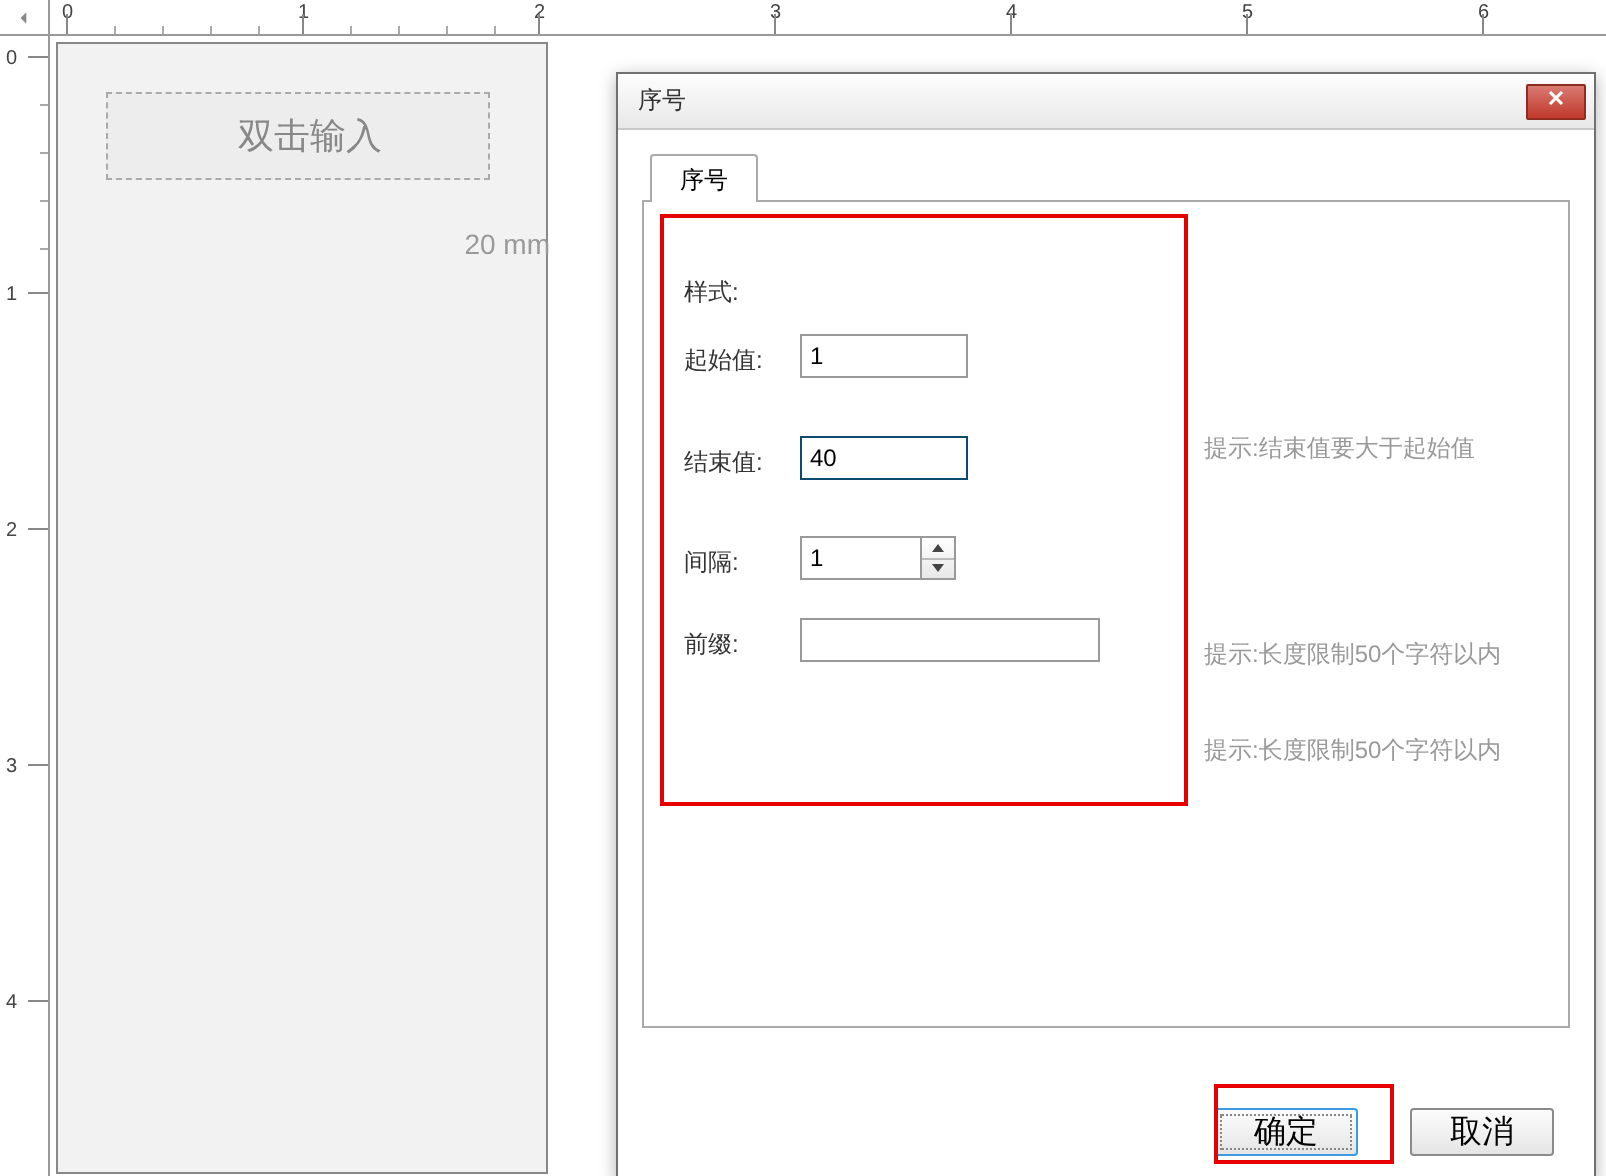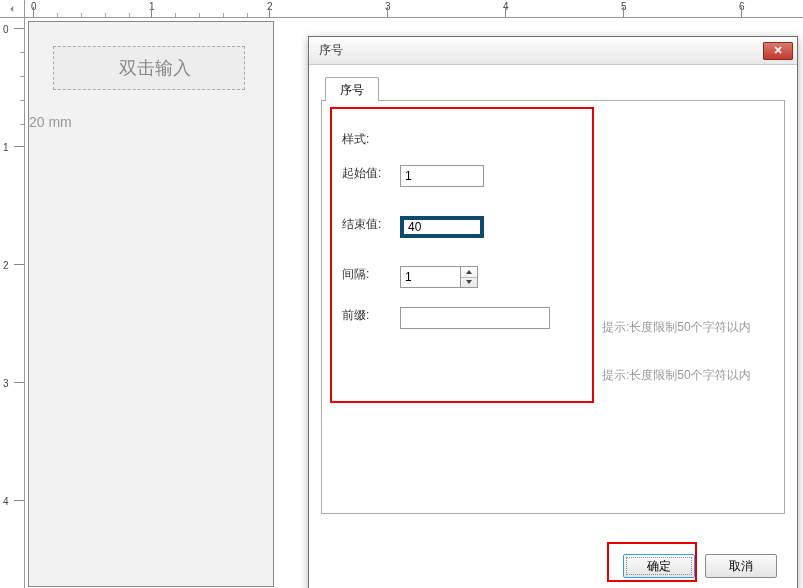--- a/index.html
+++ b/index.html
@@ -59,21 +59,21 @@
       top:24px;left:24px;
       width:192px;height:44px;
       background:#ededed;
       border:1px dashed #aaa;
       display:flex;align-items:center;justify-content:center;
       color:#888;font-size:18px;padding-left:12px;
     }
     .size-label{
       position:absolute;
       top:92px;left:0;width:246px;
-      text-align:left;color:#999;font-size:14px;
+      text-align:right;color:#999;font-size:14px;
     }
 
     
     .dialog{
       position:absolute;
       top:18px;left:283px;
       width:490px;height:555px;
       background:#fff;
       border:1px solid #707070;
       box-shadow:0 2px 8px rgba(0,0,0,0.3);
@@ -134,21 +134,21 @@
     .red-box{
       position:absolute;
       top:6px;left:8px;
       width:264px;height:296px;
       border:2px solid #e60000;
     }
 
     .form-row{
       position:absolute;
       left:20px;
-      display:flex;align-items:flex-start;
+      display:flex;align-items:flex-end;
       height:24px;
     }
     .form-label{width:58px;font-size:12px;color:#333;}
     .form-hint{position:absolute;left:280px;font-size:12px;color:#999;white-space:nowrap;}
 
     .combo{
       position:relative;
       width:140px;height:22px;
       border:1px solid #777;
       background:#fff;
@@ -167,21 +167,21 @@
       border-right:4px solid transparent;
       border-top:5px solid #333;
     }
 
     .text-input{
       width:84px;height:22px;
       border:1px solid #999;
       padding:2px 4px;font-size:12px;font-family:inherit;
       background:#fff;
     }
-    .text-input.blue{border:4px solid #0c4a6e;}
+    .text-input.blue{border:1px solid #0c4a6e;}
     .text-input.wide{width:150px;}
 
     .spinner{
       display:flex;
     }
     .spinner input{
       width:60px;height:22px;border:1px solid #999;border-right:none;
       padding:2px 4px;font-size:12px;font-family:inherit;
     }
     .spinner .spin-btns{
@@ -204,23 +204,24 @@
 
     .dialog-footer{
       height:48px;
       display:flex;justify-content:flex-end;align-items:center;
       padding:0 20px;gap:10px;
     }
     .btn{
       width:72px;height:24px;
       border:1px solid #8a8a8a;
       background:linear-gradient(#fcfcfc,#e5e5e5);
-      font-size:12px;font-family:Liberation Mono, monospace;
+      font-size:16px;font-family:Liberation Mono, monospace;
       cursor:pointer;
       border-radius:2px;
+      margin-left:16px;
     }
     .btn.primary{
       border:1px solid #3b9be0;
       outline:1px dotted #888;outline-offset:-4px;
     }
     .ok-highlight{
       position:absolute;
       bottom:8px;right:100px;
       width:90px;height:40px;
       border:2px solid #e60000;
@@ -309,20 +310,21 @@
 
           <div class="form-row" style="top:64px">
             <span class="form-label">起始值:</span>
             <input class="text-input" value="1" style="">
           </div>
 
           <div class="form-row" style="top:115px">
             <span class="form-label">结束值:</span>
             <input class="text-input blue" value="40" style="">
           </div>
+          <span class="form-hint" style="top:115px">提示:结束值要大于起始值</span>
 
           <div class="form-row" style="top:165px">
             <span class="form-label">间隔:</span>
             <div class="spinner">
               <input value="1" style="">
               <div class="spin-btns">
                 <div></div>
                 <div></div>
               </div>
             </div>

